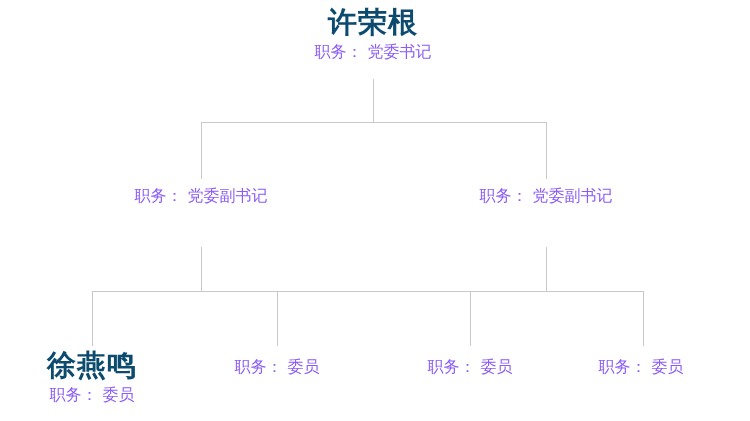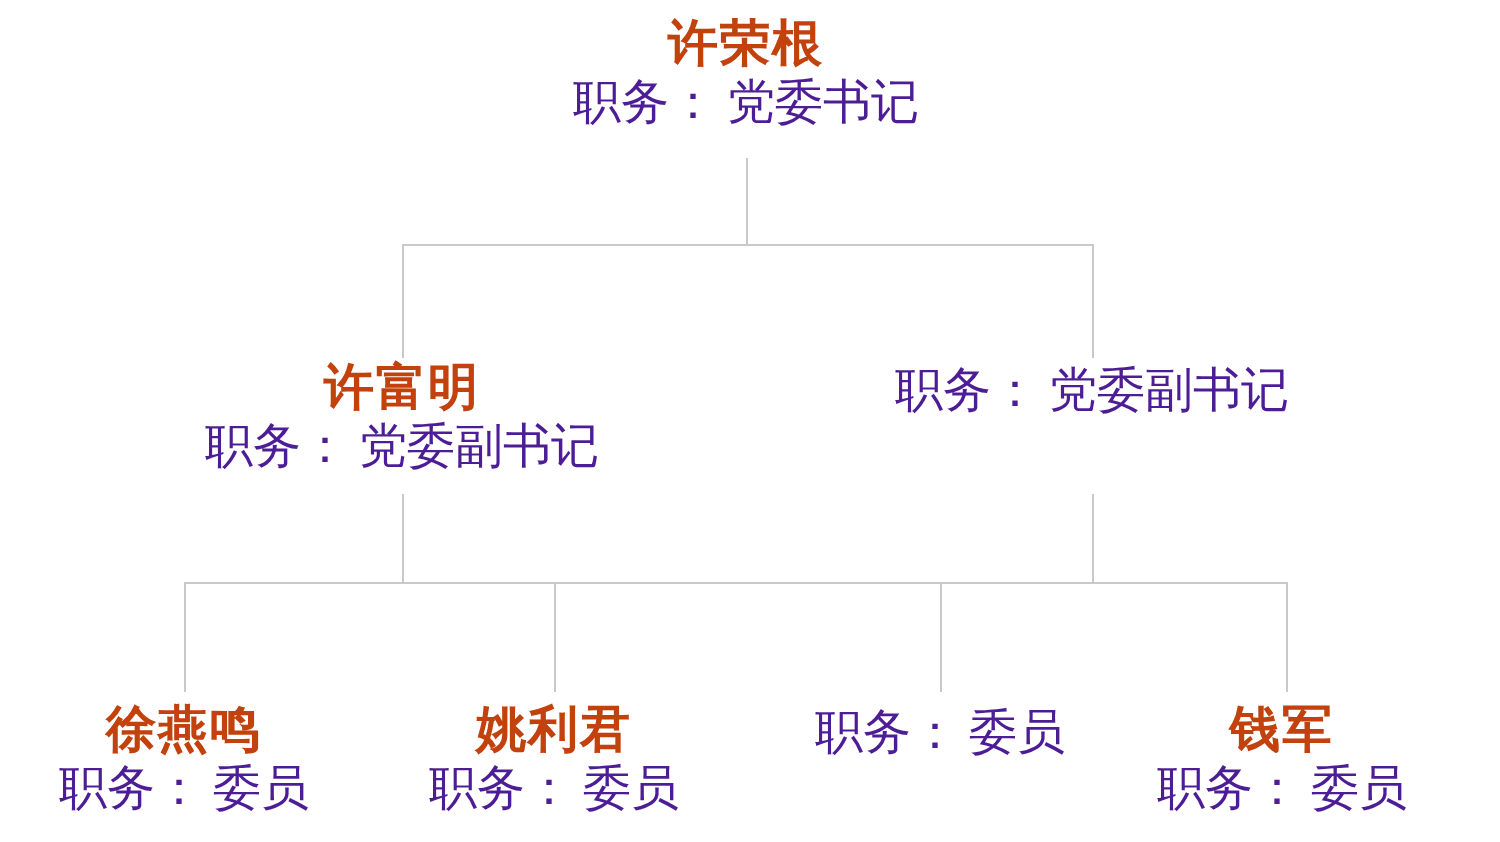--- a/index.html
+++ b/index.html
@@ -13,31 +13,31 @@
     height: 421px;
     background: #ffffff;
     overflow: hidden;
     font-family: "Liberation Sans", "DejaVu Sans", sans-serif;
   }
   .node {
     position: absolute;
     text-align: center;
   }
   .node-name {
-    font-size: 25px;
+    font-size: 29px;
     font-weight: 700;
-    color: #c2410c;
+    color: #0c4a6e;
     line-height: 28px;
     letter-spacing: 1px;
     white-space: nowrap;
   }
   .node-title {
-    font-size: 24px;
+    font-size: 16px;
     font-weight: 400;
-    color: #4c1d95;
+    color: #8b5cf6;
     line-height: 28px;
     margin-top: 2px;
     white-space: nowrap;
   }
   .node-title .title-label { margin-right: 5px; }
   .line {
     position: absolute;
     background: #c9c9c9;
   }
   
@@ -79,52 +79,49 @@
   <div class="line v-c4"></div>
 
   <div class="node n-root">
     <div class="node-name">许荣根</div>
     <div class="node-title">
       <span class="title-label">职务：</span><span class="title-value">党委书记</span>
     </div>
   </div>
 
   <div class="node n-l2a">
-    <div class="node-name">许富明</div>
     <div class="node-title">
       <span class="title-label">职务：</span><span class="title-value">党委副书记</span>
     </div>
   </div>
 
   <div class="node n-l2b">
     <div class="node-title">
       <span class="title-label">职务：</span><span class="title-value">党委副书记</span>
     </div>
   </div>
 
   <div class="node n-c1">
     <div class="node-name">徐燕鸣</div>
     <div class="node-title">
       <span class="title-label">职务：</span><span class="title-value">委员</span>
     </div>
   </div>
 
   <div class="node n-c2">
-    <div class="node-name">姚利君</div>
     <div class="node-title">
       <span class="title-label">职务：</span><span class="title-value">委员</span>
     </div>
   </div>
 
   <div class="node n-c3">
     <div class="node-title">
       <span class="title-label">职务：</span><span class="title-value">委员</span>
     </div>
   </div>
 
   <div class="node n-c4">
-    <div class="node-name">钱军</div>
     <div class="node-title">
       <span class="title-label">职务：</span><span class="title-value">委员</span>
     </div>
   </div>
 
 </div>
 
 </body></html>

